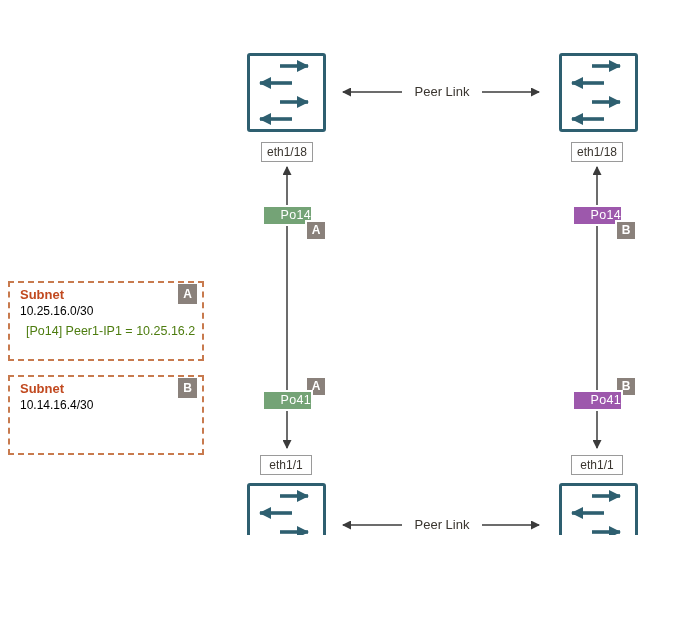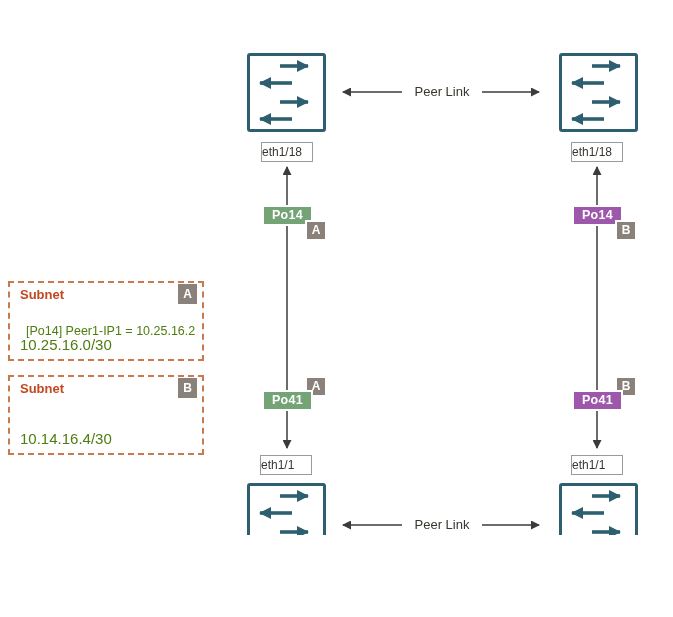--- a/index.html
+++ b/index.html
@@ -9,46 +9,46 @@
   }
   .wires{position:absolute;left:0;top:0;z-index:0;}
   .switch{
     position:absolute;width:79px;height:79px;box-sizing:border-box;
     background:#fff;border:3px solid var(--switch-teal,#2e5f70);border-radius:3px;
     box-shadow:0 0 0 4px #fff;z-index:1;
   }
   .switch svg{display:block;width:73px;height:73px;}
   .port-label{
     position:absolute;box-sizing:border-box;background:#fff;border:1px solid #9a9a9a;
-    font-size:12px;color:#3a352f;line-height:18px;z-index:2;
+    font-size:12px;color:#3a352f;text-align:center;line-height:18px;z-index:2;
     box-shadow:0 0 0 2px #fff;
   }
   .link-label{
     position:absolute;width:80px;height:19px;background:#fff;text-align:center;
     font-size:13px;color:#3a352f;line-height:19px;z-index:2;
   }
   .po{
     position:absolute;width:51px;height:21px;box-sizing:border-box;border:2px solid #fff;
-    color:#fff;font-weight:bold;font-size:12.5px;text-align:center;line-height:16px;
+    color:#fff;font-weight:normal;font-size:12.5px;text-align:right;line-height:16px;
     letter-spacing:.3px;
   }
   .po.green{background:var(--green,#74a376);}
   .po.purple{background:var(--purple,#9d58ac);}
   .z2{z-index:2;} .z3{z-index:3;} .z1{z-index:1;}
   .zone-badge{
     position:absolute;width:22px;height:21px;box-sizing:border-box;border:2px solid #fff;
     background:var(--badge-gray,#8a817b);color:#fff;font-weight:bold;font-size:12px;
     text-align:center;line-height:16px;
   }
   .subnet{
     position:absolute;left:8px;width:196px;height:80px;box-sizing:border-box;
     border:2px dashed var(--subnet-border,#c87a4e);z-index:2;background:#fff;
   }
   .subnet .title{position:absolute;left:10px;top:4px;color:var(--subnet-orange,#c1491f);font-weight:bold;font-size:13px;text-align:center;}
-  .subnet .cidr{position:absolute;left:10px;top:21px;color:#4d7c0f;font-size:15px;margin-top:32px;}
+  .subnet .cidr{position:absolute;left:10px;top:21px;color:#000000;font-size:12px;}
   .subnet .entries{position:absolute;left:16px;top:40px;font-size:12.5px;color:#4d7c0f;line-height:16px;}
   .subnet .sbadge{
     position:absolute;right:5px;top:1px;width:19px;height:20px;
     background:var(--badge-gray,#8a817b);color:#fff;font-weight:bold;font-size:12px;
     text-align:center;line-height:20px;
   }
 </style>
 </head>
 <body>
 

